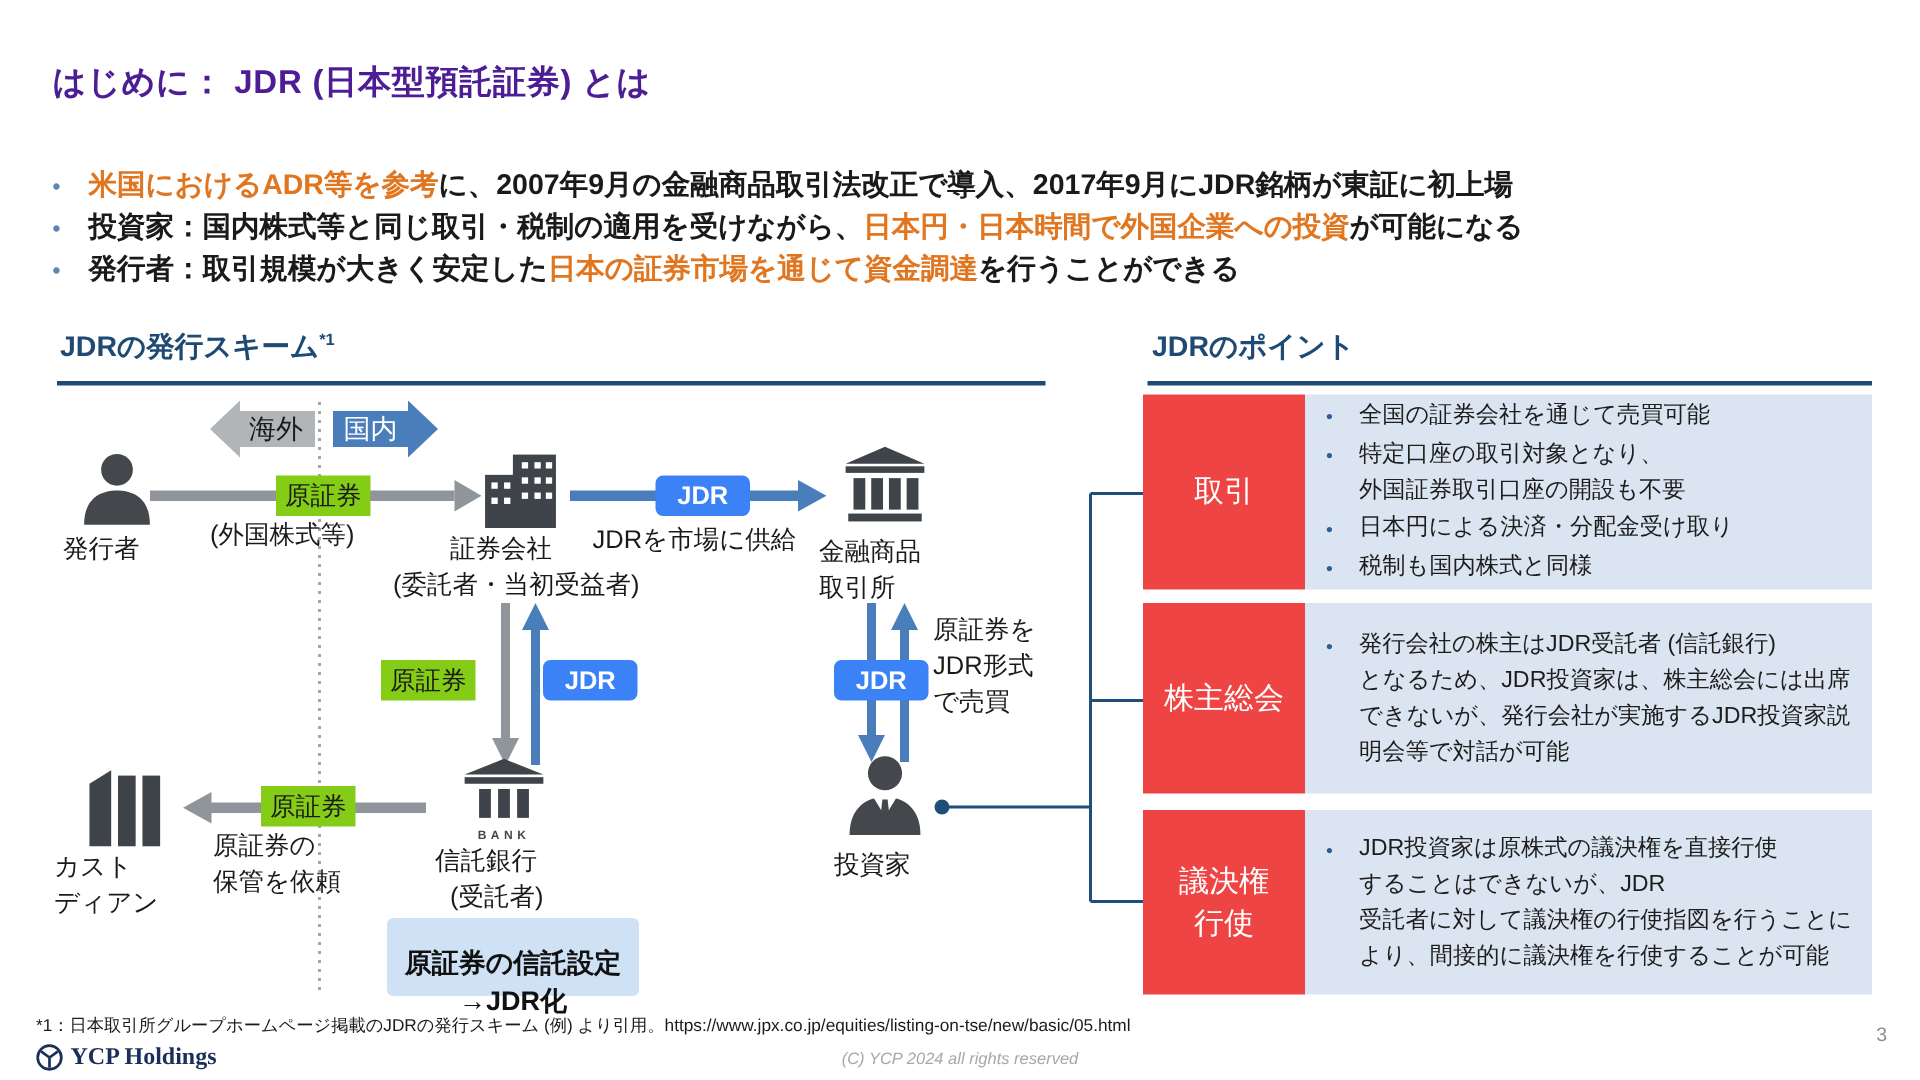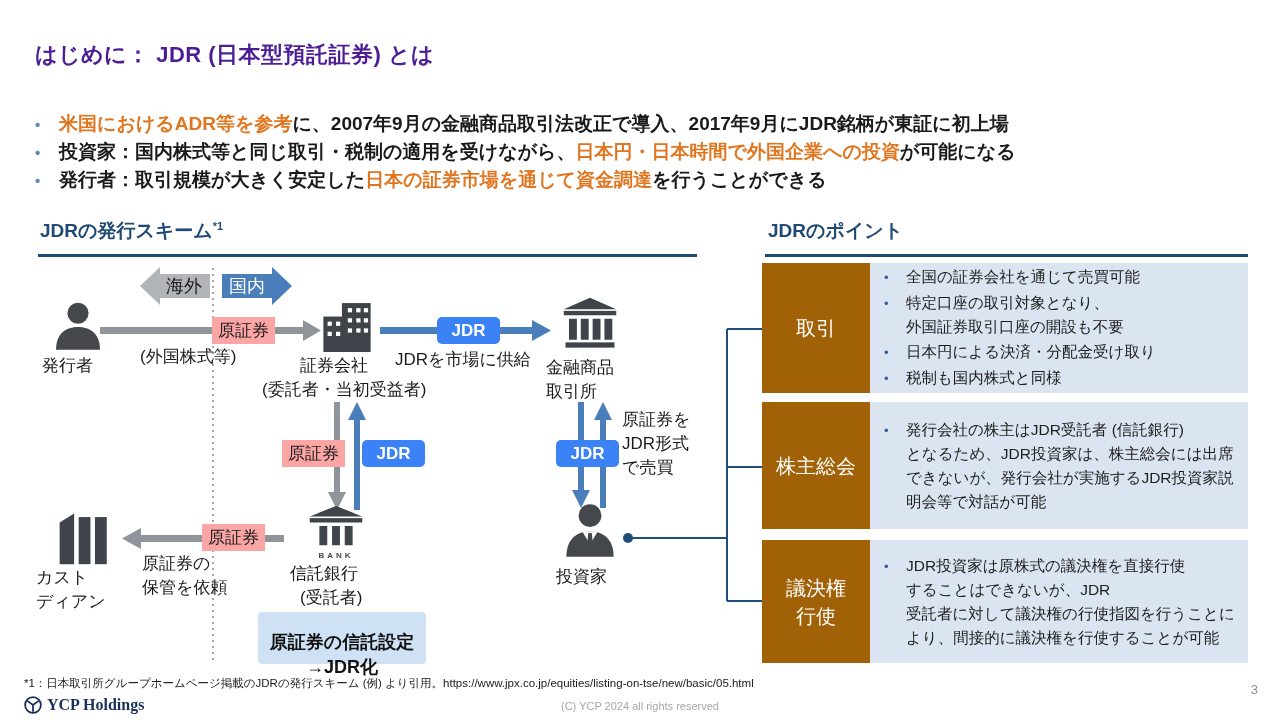--- a/index.html
+++ b/index.html
@@ -15,39 +15,39 @@
   .b-marker { width:24px; color:#5b87b5; font-size:15px; flex:0 0 24px; text-align:left; padding-top:1px; }
   .seg-orange { color:#e07620; }
 
   
   .sec-head { font-size:19px; font-weight:bold; color:#1f4a73; }
   .sec-head sup { font-size:11px; }
   .sec-rule { height:3px; background:#1f4a73; }
 
   
   .dlabel { font-size:17px; color:#1a1a1a; text-align:left; line-height:24px; white-space:pre-line; }
-  .tag-gray { background:#fca5a5; color:#1a1a1a; font-size:17px; text-align:center; line-height:27px; height:27px;margin-left:28px; }
+  .tag-gray { background:#84cc16; color:#1a1a1a; font-size:17px; text-align:center; line-height:27px; height:27px; }
   .tag-jdr { background:#3b82f6; color:#ffffff; font-size:17px; font-weight:bold; text-align:center; line-height:27px; height:27px; border-radius:5px; }
   .arrow-word { font-size:18px; text-align:center; line-height:30px; height:30px; }
   .note-box { background:#cfe2f5; border-radius:4px; color:#111; font-weight:bold; font-size:18px; text-align:center; line-height:25px; white-space:pre-line; padding-top:18px; }
   .bank-word { font-size:8px; letter-spacing:3px; color:#44484d; text-align:center; font-weight:bold; }
 
   
   .p-row { display:flex; }
-  .p-label { width:108px; background:#a16207; color:#ffffff; font-size:20px; display:flex; align-items:center; justify-content:center; text-align:center; white-space:pre-line; line-height:28px; flex:0 0 108px; }
+  .p-label { width:108px; background:#ef4444; color:#ffffff; font-size:20px; display:flex; align-items:center; justify-content:center; text-align:center; white-space:pre-line; line-height:28px; flex:0 0 108px; }
   .p-content { flex:1; background:#dbe5f1; display:flex; flex-direction:column; justify-content:center; padding:6px 8px 6px 14px; gap:1px; }
   .pbullet { display:flex; font-size:15.5px; color:#1d1d1d; line-height:24px; }
   .pb-marker { flex:0 0 22px; color:#2f5d98; font-size:13px; padding-top:1px; }
   .pb-text { flex:1; white-space:pre-line; }
 
   
   .footnote { left:24px; top:676px; font-size:11.5px; color:#1a1a1a; }
   .logo { left:24px; top:696px; display:flex; align-items:center; gap:5px; color:#1a2f5a; }
   .logo-text { font-family:"Liberation Serif","DejaVu Serif",serif; font-weight:bold; font-size:16px; }
-  .copyright { left:0; top:700px; width:1280px; text-align:center; font-size:11px; color:#a8a8a8; }
+  .copyright { left:0; top:700px; width:1280px; text-align:center; font-size:11px; color:#a8a8a8;font-style:italic; }
   .pagenum { right:22px; top:682px; font-size:13px; color:#8f8f8f; }
 
   svg.overlay { position:absolute; inset:0; width:1280px; height:720px; pointer-events:none; }
 </style>
 </head>
 <body>
 
 <div class="slide">
 
   <svg class="overlay" viewBox="0 0 1280 720">

